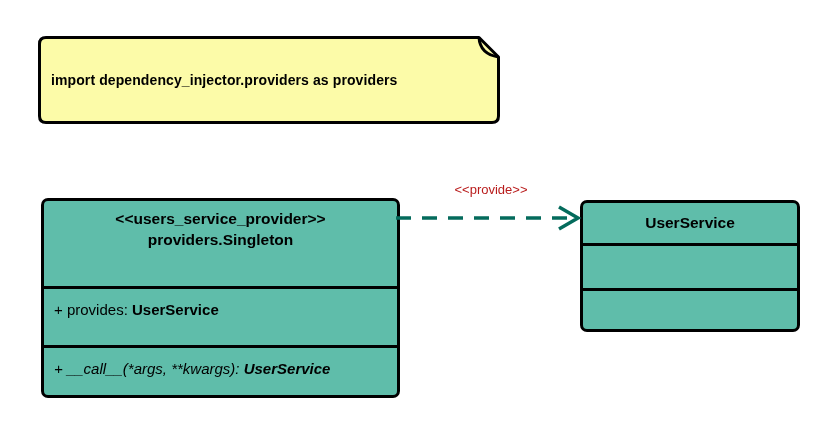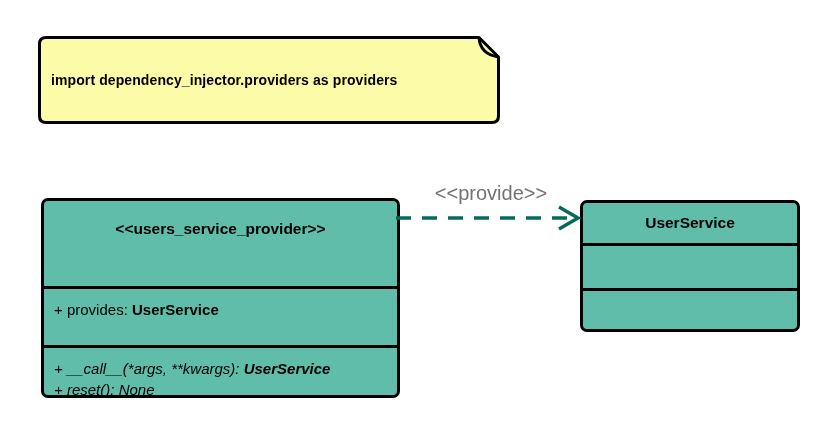--- a/index.html
+++ b/index.html
@@ -111,22 +111,22 @@
     width: 190px;
     height: 60px;
   }
   .connector svg { display: block; overflow: visible; }
   .connector-label {
     position: absolute;
     left: 0;
     top: 0;
     width: 190px;
     text-align: center;
-    font-size: 20px;
-    color: #737373;
+    font-size: 13px;
+    color: #b91c1c;
     white-space: nowrap;
   }
 </style>
 </head>
 <body>
 
 <div id="canvas">
 
   <div class="note">
     <svg width="462" height="88" viewBox="0 0 462 88" xmlns="http://www.w3.org/2000/svg">
@@ -140,38 +140,34 @@
                L 1.5 8
                Q 1.5 1.5 8 1.5 Z" fill="#fcfba8" stroke="#000000" stroke-width="3" stroke-linejoin="round"></path>
       <path d="M 441 1.5 Q 442 18 460.5 21" fill="none" stroke="#000000" stroke-width="3" stroke-linejoin="round"></path>
     </svg>
     <div class="note-text">import dependency_injector.providers as providers</div>
   </div>
 
   <div class="class-box" id="provider-class">
     <div class="compartment cmp-header">
       <div class="line">&lt;&lt;users_service_provider&gt;&gt;</div>
+      <div class="line">providers.Singleton</div>
     </div>
     <div class="compartment cmp-body cmp-attrs">
       <div class="member">
         <span>+</span>
         <span>provides:</span>
         <b>UserService</b>
       </div>
     </div>
     <div class="compartment cmp-body cmp-ops">
       <div class="member">
         <span>+</span>
         <span>__call__(*args, **kwargs):</span>
         <b>UserService</b>
-      </div>
-      <div class="member">
-        <span>+</span>
-        <span>reset():</span>
-        <span>None</span>
       </div>
     </div>
   </div>
 
   <div class="class-box" id="userservice-class">
     <div class="compartment cmp-header">
       <div class="line">UserService</div>
     </div>
     <div class="compartment cmp-attrs"></div>
     <div class="compartment cmp-ops"></div>

